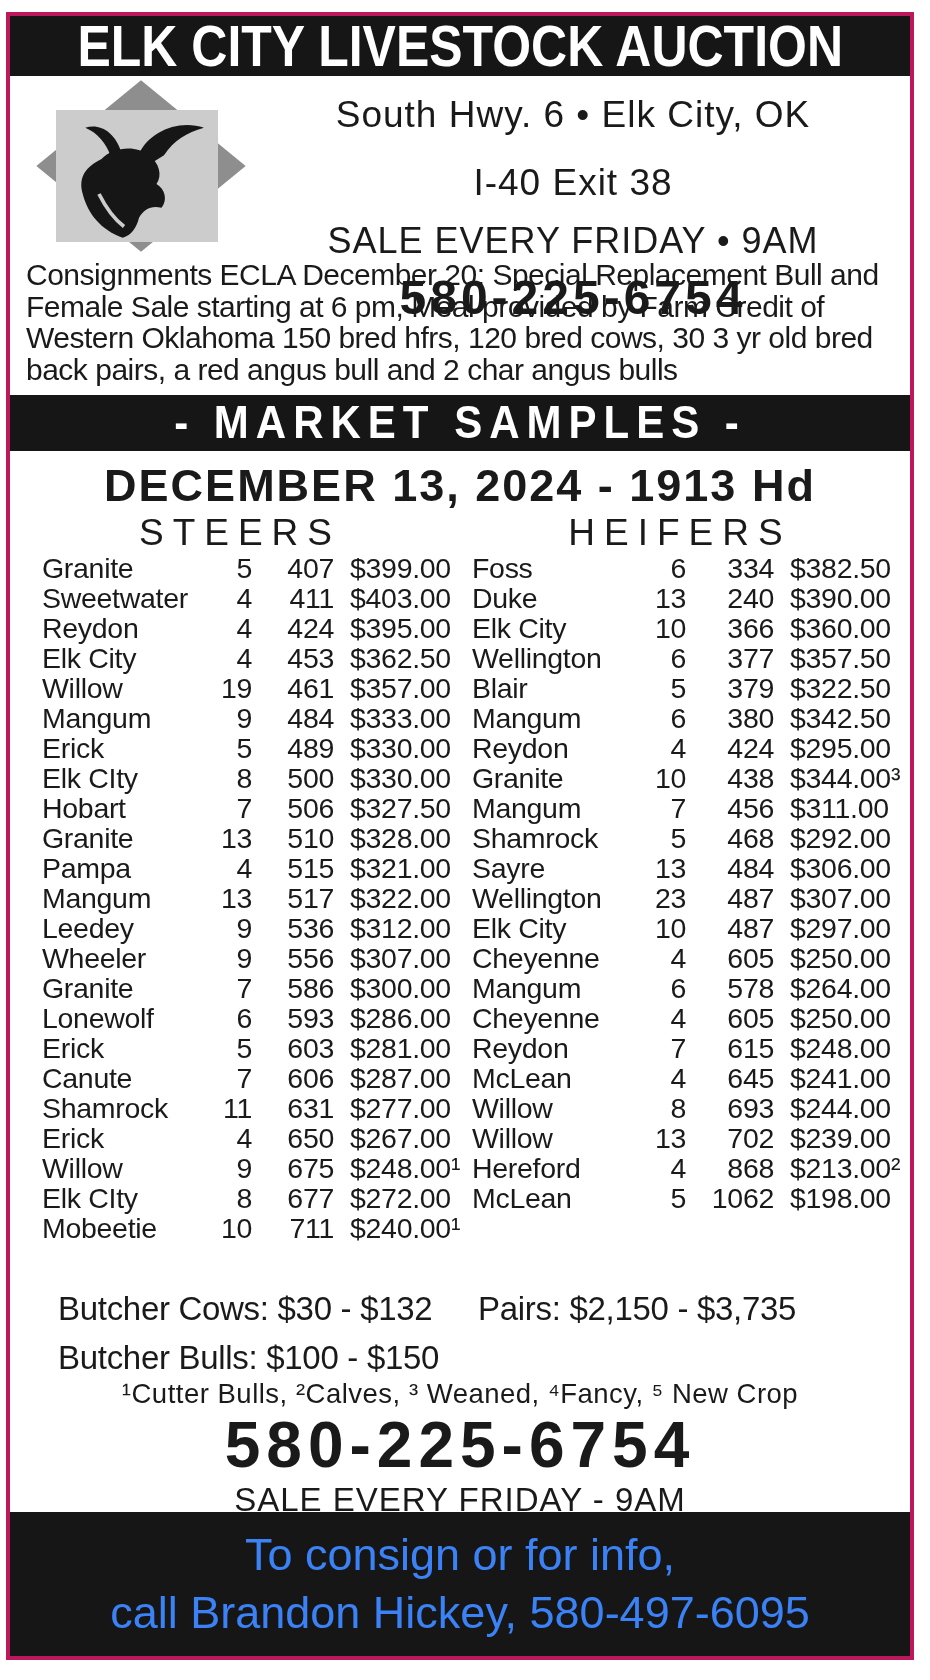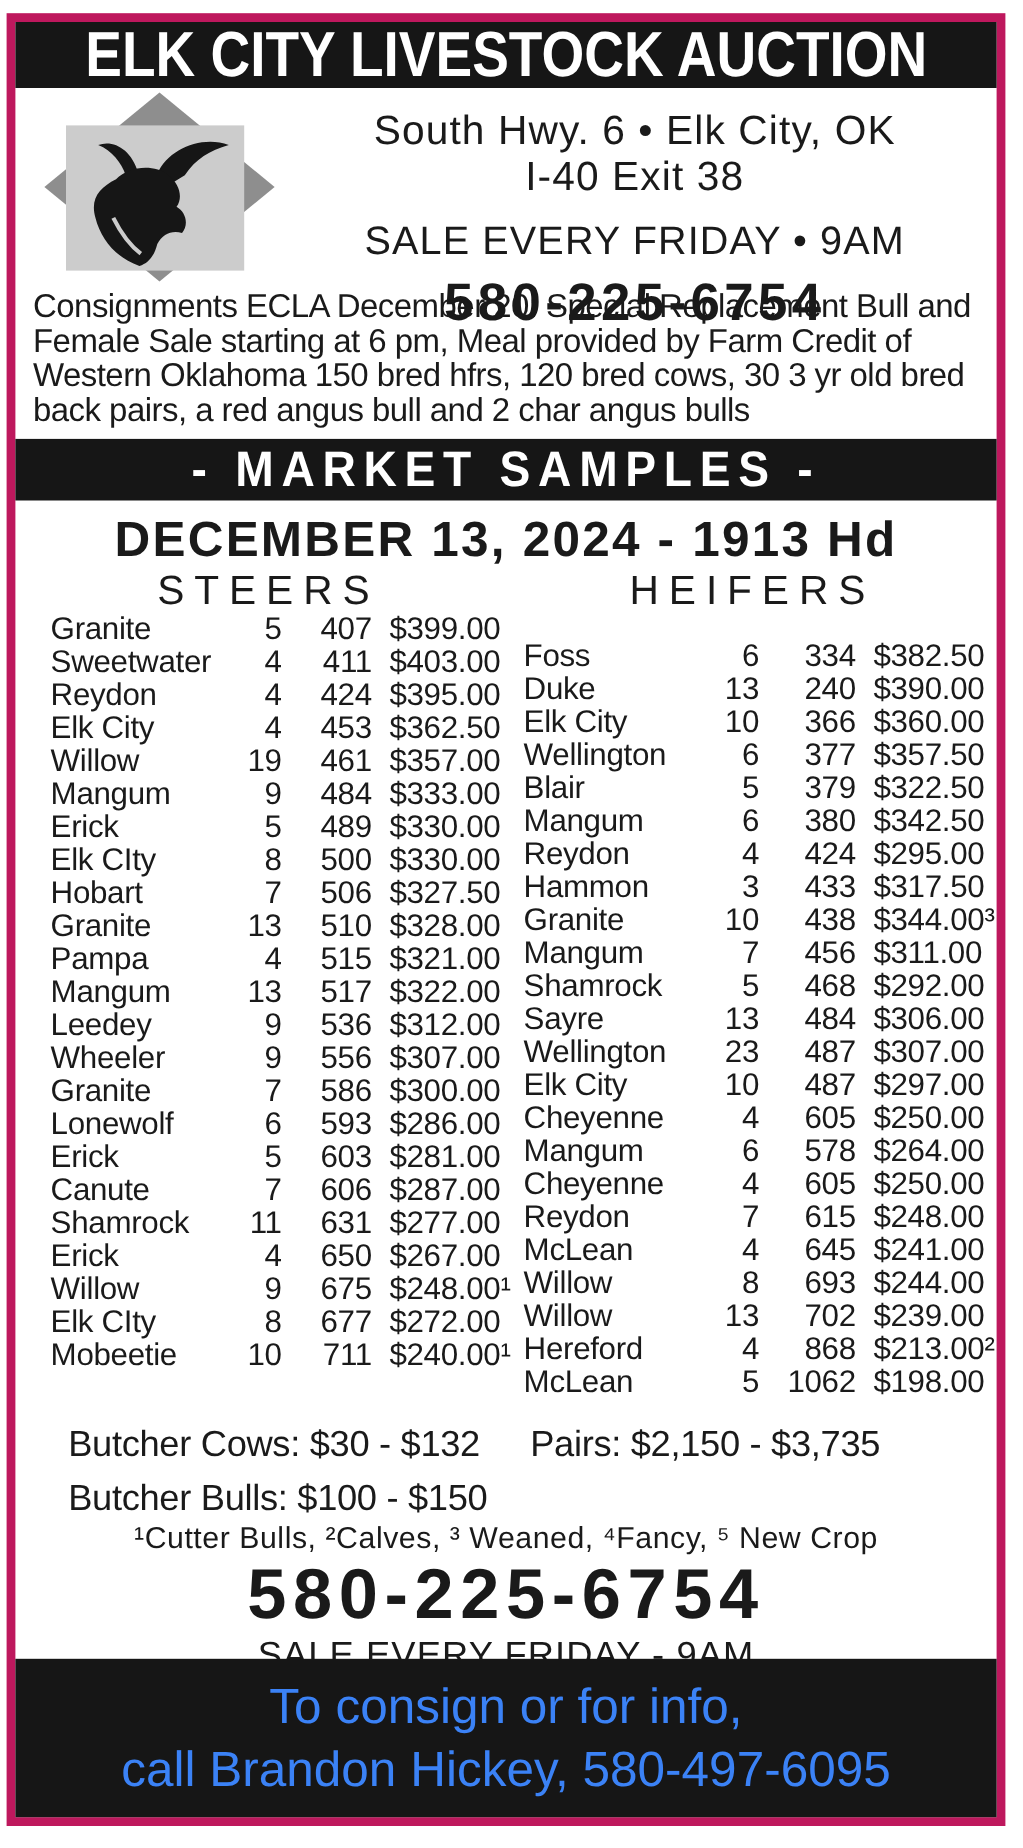--- a/index.html
+++ b/index.html
@@ -1,52 +1,52 @@
 <!DOCTYPE html>
 <html><head>
 <meta charset="utf-8">
 <style>
   html,body{margin:0;padding:0;background:#ffffff;}
   body{width:930px;height:1680px;position:relative;font-family:"Liberation Sans","DejaVu Sans",sans-serif;color:#1a1a1a;}
-  .ad{position:absolute;left:6px;top:12px;width:908px;height:1648px;border:8px solid #be185d;background:#fff;box-sizing:border-box;}
+  .ad{position:absolute;left:6px;top:12px;width:908px;height:1648px;border:4px solid #be185d;background:#fff;box-sizing:border-box;}
 
   
   .titlebar{position:absolute;left:0;top:0;width:100%;height:60px;background:#161616;display:flex;align-items:center;justify-content:center;overflow:hidden;}
   .titlebar .t{color:#fff;font-weight:900;font-size:49px;letter-spacing:0px;white-space:nowrap;transform:scale(1.02,1.18);transform-origin:center;}
 
   
   .logo{position:absolute;left:18px;top:64px;width:218px;height:210px;}
   .logo .diamond{position:absolute;left:39px;top:12px;width:148px;height:148px;background:#8e8e8e;transform:scale(1,.82) rotate(45deg);}
   .logo .plate{position:absolute;left:28px;top:30px;width:162px;height:132px;background:#cccccc;}
   .logo svg{position:absolute;left:36px;top:36px;width:150px;height:126px;}
 
   
   .info{position:absolute;left:232px;top:70px;width:662px;text-align:center;}
   .info .l1{font-size:37px;letter-spacing:1px;margin-top:8px;}
-  .info .l2{font-size:37px;letter-spacing:1px;margin-top:0;}
+  .info .l2{font-size:37px;letter-spacing:1px;margin-top:26px;}
   .info .l3{font-size:36px;letter-spacing:1px;margin-top:16px;}
   .info .ph{font-size:48px;font-weight:700;letter-spacing:4px;margin-top:8px;}
 
   
   .consign{position:absolute;left:16px;top:243px;width:878px;font-size:30px;line-height:31.5px;letter-spacing:-0.5px;}
 
   
   .msbar{position:absolute;left:0;top:379px;width:100%;height:56px;background:#161616;display:flex;align-items:center;justify-content:center;}
   .msbar .t{color:#fff;font-weight:700;font-size:42px;letter-spacing:7px;white-space:nowrap;transform:scale(1,1.08);}
 
   
   .datehead{position:absolute;left:0;top:444px;width:100%;text-align:center;font-weight:700;font-size:45px;letter-spacing:2px;white-space:nowrap;}
 
   
   .colhead{position:absolute;font-size:37px;letter-spacing:9px;text-align:center;top:496px;}
   .colhead.steers{left:30px;width:400px;}
   .colhead.heifers{left:460px;width:420px;}
   .mtable{position:absolute;top:536px;}
   .mtable.steers{left:32px;width:408px;}
-  .mtable.heifers{left:462px;width:424px;margin-top:24px;}
+  .mtable.heifers{left:462px;width:424px;}
   .mrow{display:grid;height:30px;align-items:center;font-size:28.5px;letter-spacing:-0.3px;white-space:nowrap;}
   .steers .mrow{grid-template-columns:168px 42px 82px auto;}
   .heifers .mrow{grid-template-columns:172px 42px 88px auto;}
   .c-head,.c-wt{text-align:right;}
   .c-price{padding-left:16px;}
 
   
   .summary{position:absolute;left:48px;top:1268px;width:830px;display:flex;}
   .summary .scol{display:flex;flex-direction:column;}
   .summary .scol.c1{width:420px;}
@@ -279,26 +279,20 @@
         <span class="c-wt">380</span>
         <span class="c-price">$342.50</span>
       </div>
       <div class="mrow">
         <span class="c-name">Reydon</span>
         <span class="c-head">4</span>
         <span class="c-wt">424</span>
         <span class="c-price">$295.00</span>
       </div>
       <div class="mrow">
-        <span class="c-name">Hammon</span>
-        <span class="c-head">3</span>
-        <span class="c-wt">433</span>
-        <span class="c-price">$317.50</span>
-      </div>
-      <div class="mrow">
         <span class="c-name">Granite</span>
         <span class="c-head">10</span>
         <span class="c-wt">438</span>
         <span class="c-price">$344.00³</span>
       </div>
       <div class="mrow">
         <span class="c-name">Mangum</span>
         <span class="c-head">7</span>
         <span class="c-wt">456</span>
         <span class="c-price">$311.00</span>

